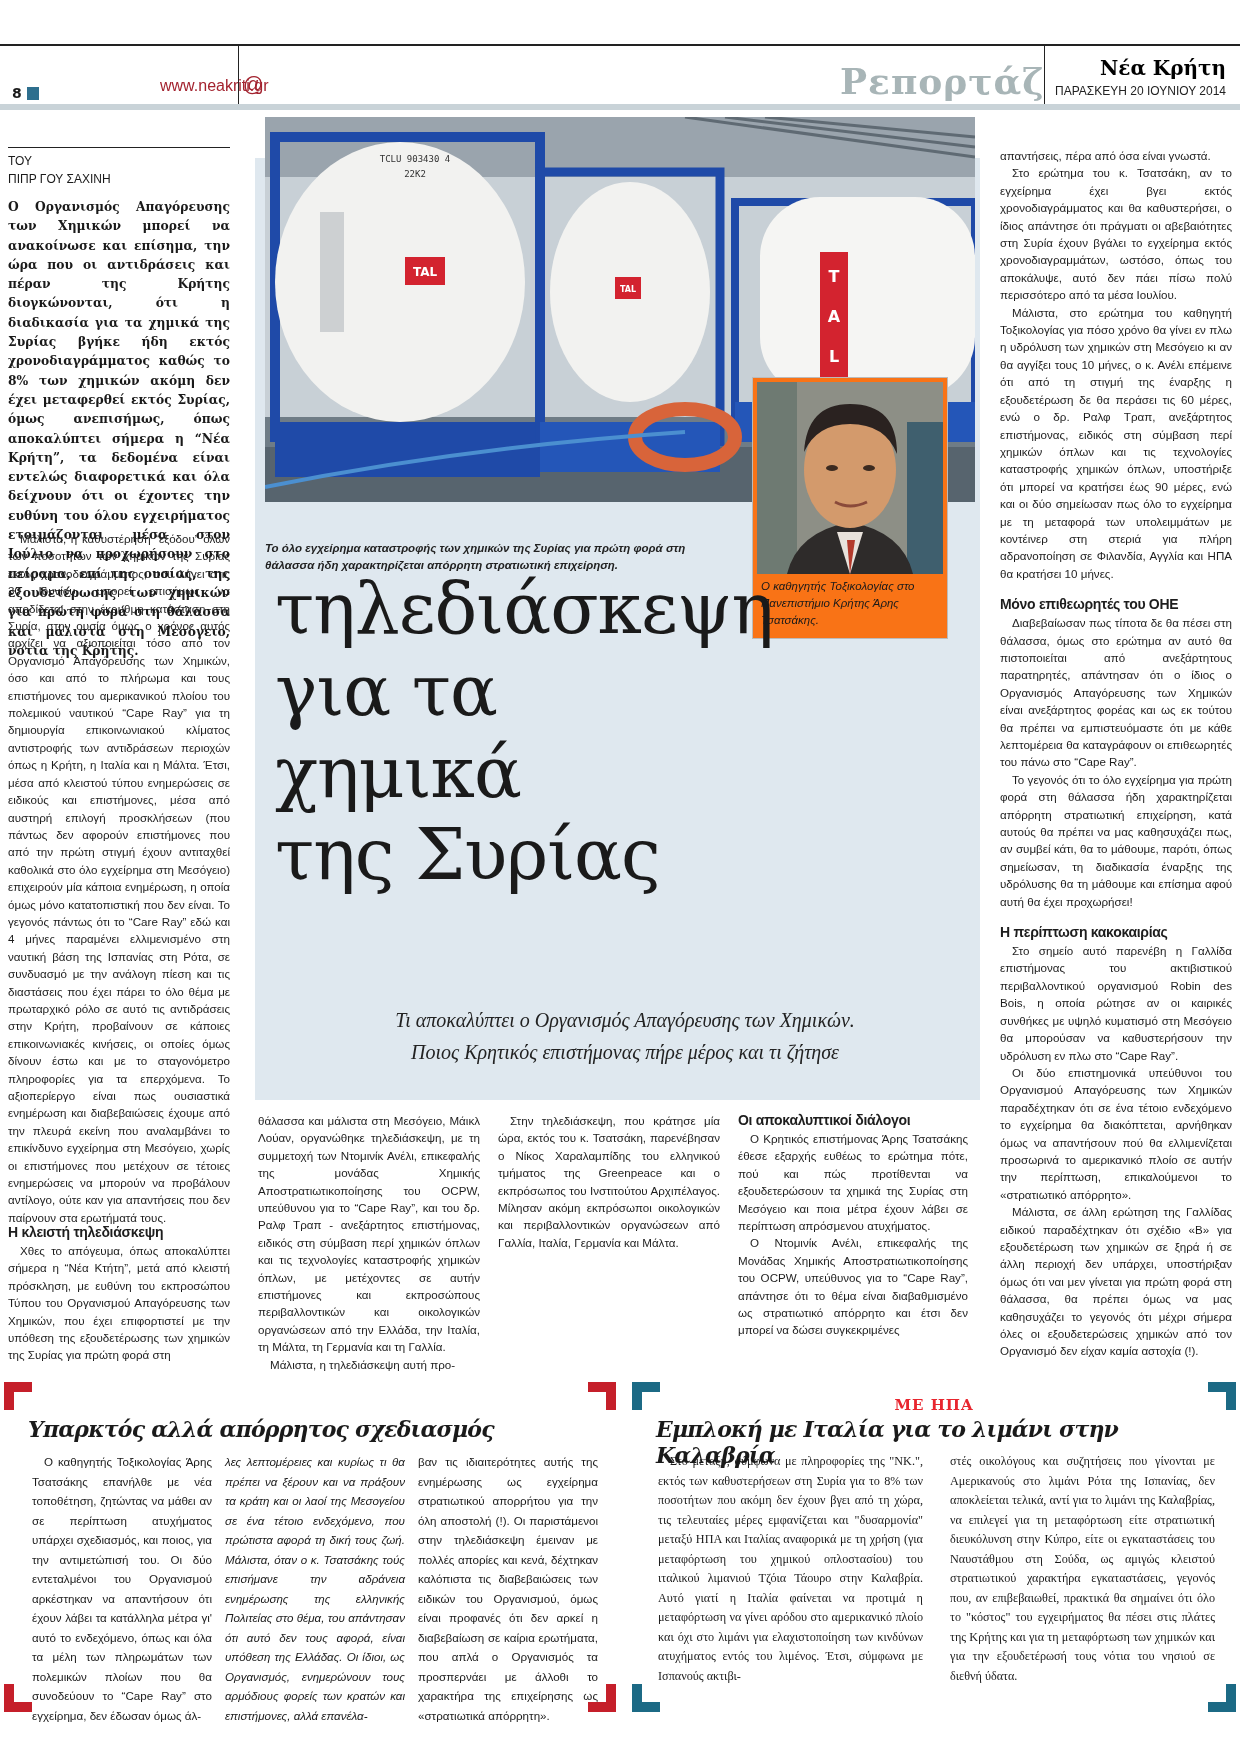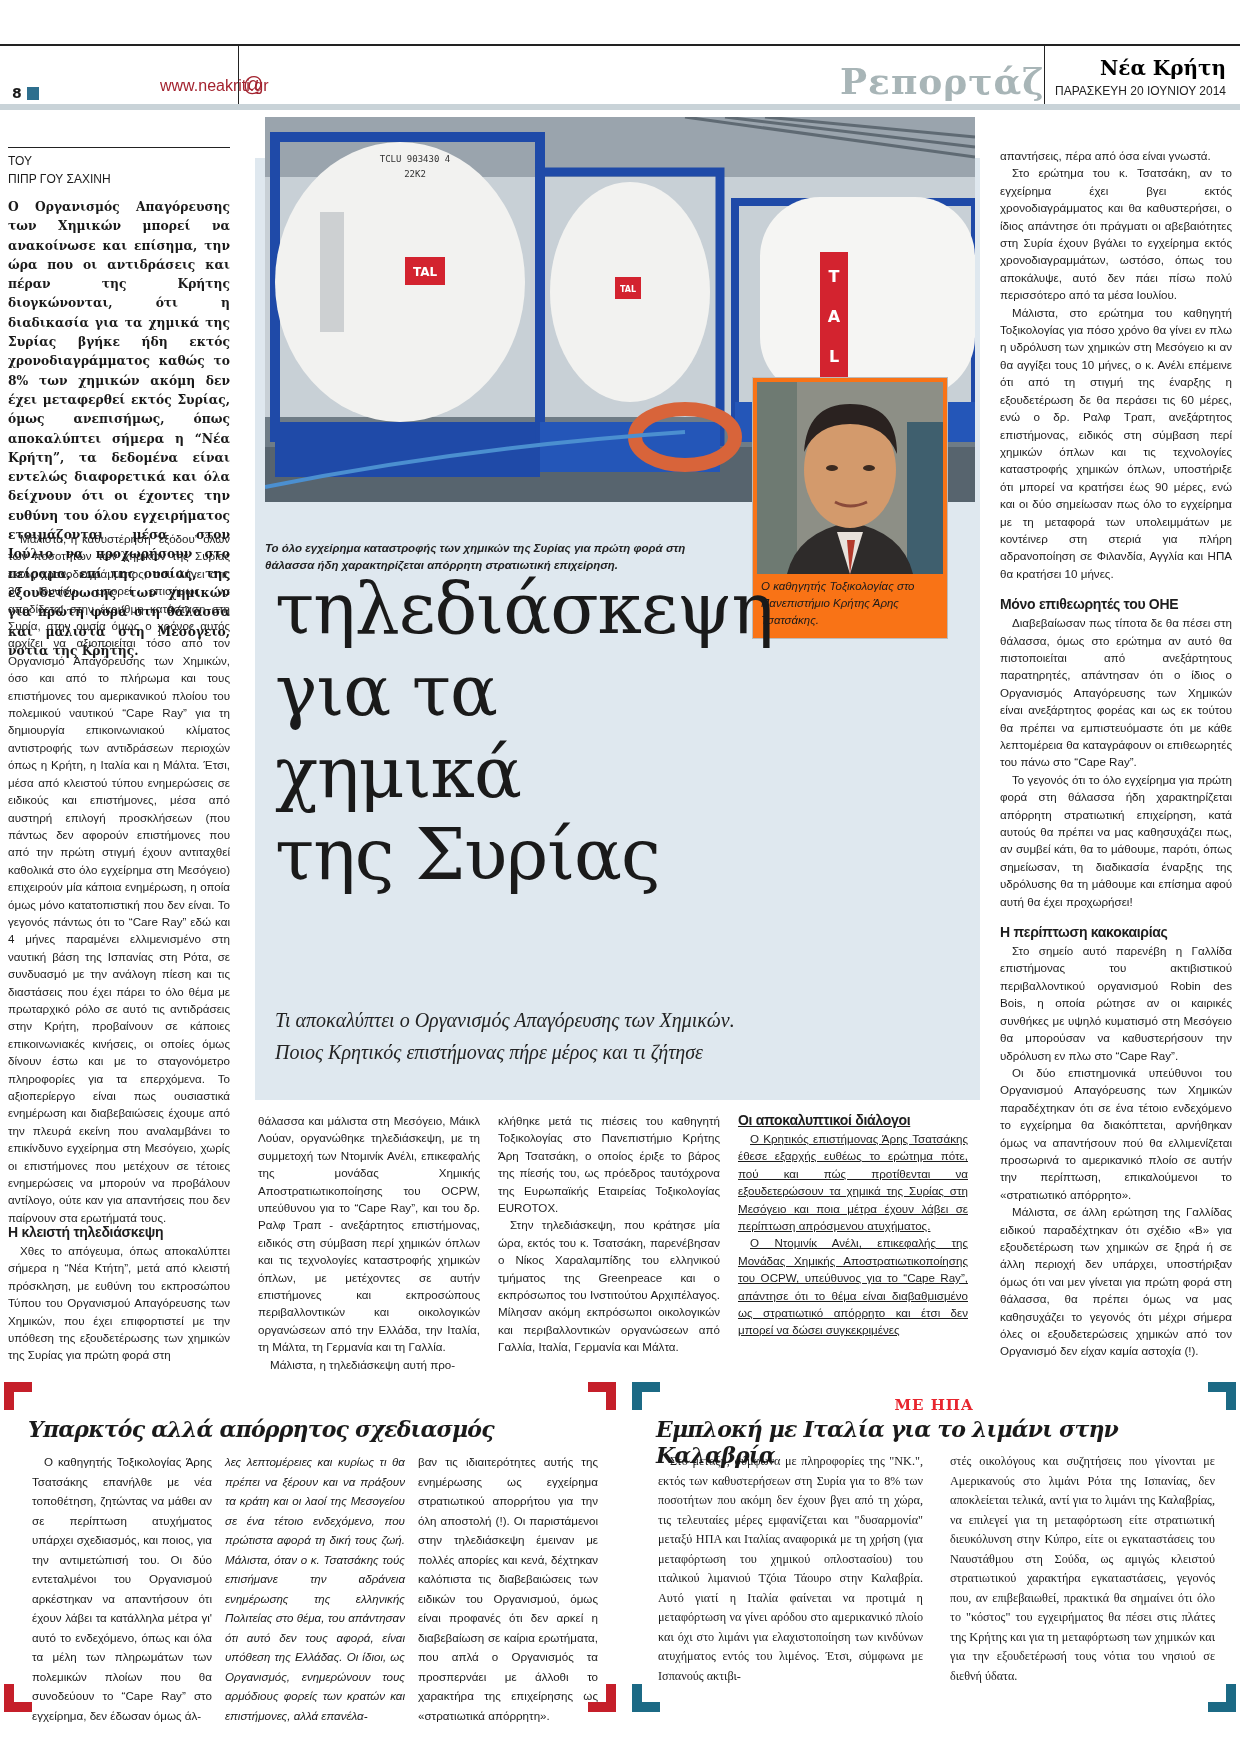--- a/index.html
+++ b/index.html
@@ -21,35 +21,35 @@
 
   
   .feature-bg { position: absolute; left: 255px; top: 158px; width: 725px; height: 942px; background: #dfe8ef; }
   .photo { position: absolute; left: 265px; top: 117px; width: 710px; height: 385px; overflow: hidden; background: #cfd6dc; }
   .photo-caption { position: absolute; left: 265px; top: 506px; width: 460px; font: italic bold 11.5px "Liberation Sans", sans-serif; line-height: 17px; color: #222; margin-top: 34px; }
   .portrait { position: absolute; left: 752px; top: 377px; width: 196px; height: 262px; background: #f97316; border: 1px solid #bbb; }
   .portrait-img { position: absolute; left: 4px; top: 4px; width: 186px; height: 192px; overflow: hidden; }
   .portrait-caption { position: absolute; left: 8px; top: 200px; width: 182px; font: italic 11.5px "Liberation Sans", sans-serif; line-height: 17px; }
 
   .headline { position: absolute; left: 275px; top: 568px; width: 470px; font: 71px "DejaVu Serif", serif; line-height: 82px; color: #1a1a1a; letter-spacing: -1px; }
-  .subhead { position: absolute; left: 275px; top: 1004px; width: 700px; font: italic 20px "Liberation Serif", serif; line-height: 32px; color: #222; }
+  .subhead { position: absolute; left: 275px; top: 1004px; width: 700px; font: italic 20px "Liberation Serif", serif; line-height: 32px; color: #222; text-align: center; }
 
   
   .col { position: absolute; font: 11.6px "Liberation Sans", sans-serif; line-height: 17.4px; text-align: justify; color: #1d1d1d; }
   .col p { text-indent: 12px; }
   .col p.noind { text-indent: 0; }
   .col h4 { font: bold 14px "Liberation Sans Narrow", "Liberation Sans", sans-serif; margin-top: 14px; margin-bottom: 2px; letter-spacing: -0.3px; }
   .byline-top { position: absolute; left: 8px; top: 147px; width: 222px; border-top: 1.5px solid #222; padding-top: 6px; font: 12px "Liberation Sans", sans-serif; }
   .byline-top .by1 { display: block; }
   .byline-top .by2 { display: block; font-weight: normal; margin-top: 4px; }
   .lead { position: absolute; left: 8px; top: 197px; width: 222px; font: bold 12.3px "DejaVu Serif", serif; line-height: 19.3px; text-align: justify; }
   .c1 { left: 8px; top: 530px; width: 222px; }
   .c2 { left: 258px; top: 1112px; width: 222px; }
   .c3 { left: 498px; top: 1112px; width: 222px; }
-  .c4 { left: 738px; top: 1112px; width: 230px; text-decoration: underline; }
+  .c4 { left: 738px; top: 1112px; width: 230px; }
   .c5 { left: 1000px; top: 147px; width: 232px; }
   .c1b { left: 8px; top: 1210px; width: 222px; }
 
   
   .box { position: absolute; top: 1382px; height: 112px; }
   .box1 { left: 4px; width: 612px; }
   .box2 { left: 632px; width: 604px; }
   .corner { position: absolute; width: 28px; height: 28px; }
   .corner.tl { left: 0; top: 0; border-left: 10px solid; border-top: 10px solid; }
   .corner.tr { right: 0; top: 0; border-right: 10px solid; border-top: 10px solid; }
@@ -167,21 +167,20 @@
 <div class="col c1b">
   <h4>Η κλειστή τηλεδιάσκεψη</h4>
   <p>Χθες το απόγευμα, όπως αποκαλύπτει σήμερα η “Νέα Κτήτη”, μετά από κλειστή πρόσκληση, με ευθύνη του εκπροσώπου Τύπου του Οργανισμού Απαγόρευσης των Χημικών, που έχει επιφορτιστεί με την υπόθεση της εξουδετέρωσης των χημικών της Συρίας για πρώτη φορά στη</p>
 </div>
 
 <div class="col c2">
   <p class="noind">θάλασσα και μάλιστα στη Μεσόγειο, Μάικλ Λούαν, οργανώθηκε τηλεδιάσκεψη, με τη συμμετοχή των Ντομινίκ Ανέλι, επικεφαλής της μονάδας Χημικής Αποστρατιωτικοποίησης του OCPW, υπεύθυνου για το “Cape Ray”, και του δρ. Ραλφ Τραπ - ανεξάρτητος επιστήμονας, ειδικός στη σύμβαση περί χημικών όπλων και τις τεχνολογίες καταστροφής χημικών όπλων, με μετέχοντες σε αυτήν επιστήμονες και εκπροσώπους περιβαλλοντικών και οικολογικών οργανώσεων από την Ελλάδα, την Ιταλία, τη Μάλτα, τη Γερμανία και τη Γαλλία.</p>
   <p>Μάλιστα, η τηλεδιάσκεψη αυτή προ-</p>
 </div>
 <div class="col c3">
-  <p class="noind">κλήθηκε μετά τις πιέσεις του καθηγητή Τοξικολογίας στο Πανεπιστήμιο Κρήτης Άρη Τσατσάκη, ο οποίος έριξε το βάρος της πίεσής του, ως πρόεδρος ταυτόχρονα της Ευρωπαϊκής Εταιρείας Τοξικολογίας EUROTOX.</p>
   <p>Στην τηλεδιάσκεψη, που κράτησε μία ώρα, εκτός του κ. Τσατσάκη, παρενέβησαν ο Νίκος Χαραλαμπίδης του ελληνικού τμήματος της Greenpeace και ο εκπρόσωπος του Ινστιτούτου Αρχιπέλαγος. Μίλησαν ακόμη εκπρόσωποι οικολογικών και περιβαλλοντικών οργανώσεων από Γαλλία, Ιταλία, Γερμανία και Μάλτα.</p>
 </div>
 <div class="col c4">
   <h4 style="margin-top:0">Οι αποκαλυπτικοί διάλογοι</h4>
   <p>Ο Κρητικός επιστήμονας Άρης Τσατσάκης έθεσε εξαρχής ευθέως το ερώτημα πότε, πού και πώς προτίθενται να εξουδετερώσουν τα χημικά της Συρίας στη Μεσόγειο και ποια μέτρα έχουν λάβει σε περίπτωση απρόσμενου ατυχήματος.</p>
   <p>Ο Ντομινίκ Ανέλι, επικεφαλής της Μονάδας Χημικής Αποστρατιωτικοποίησης του OCPW, υπεύθυνος για το “Cape Ray”, απάντησε ότι το θέμα είναι διαβαθμισμένο ως στρατιωτικό απόρρητο και έτσι δεν μπορεί να δώσει συγκεκριμένες</p>
 </div>
 
 <div class="col c5">
   <p class="noind">απαντήσεις, πέρα από όσα είναι γνωστά.</p>

